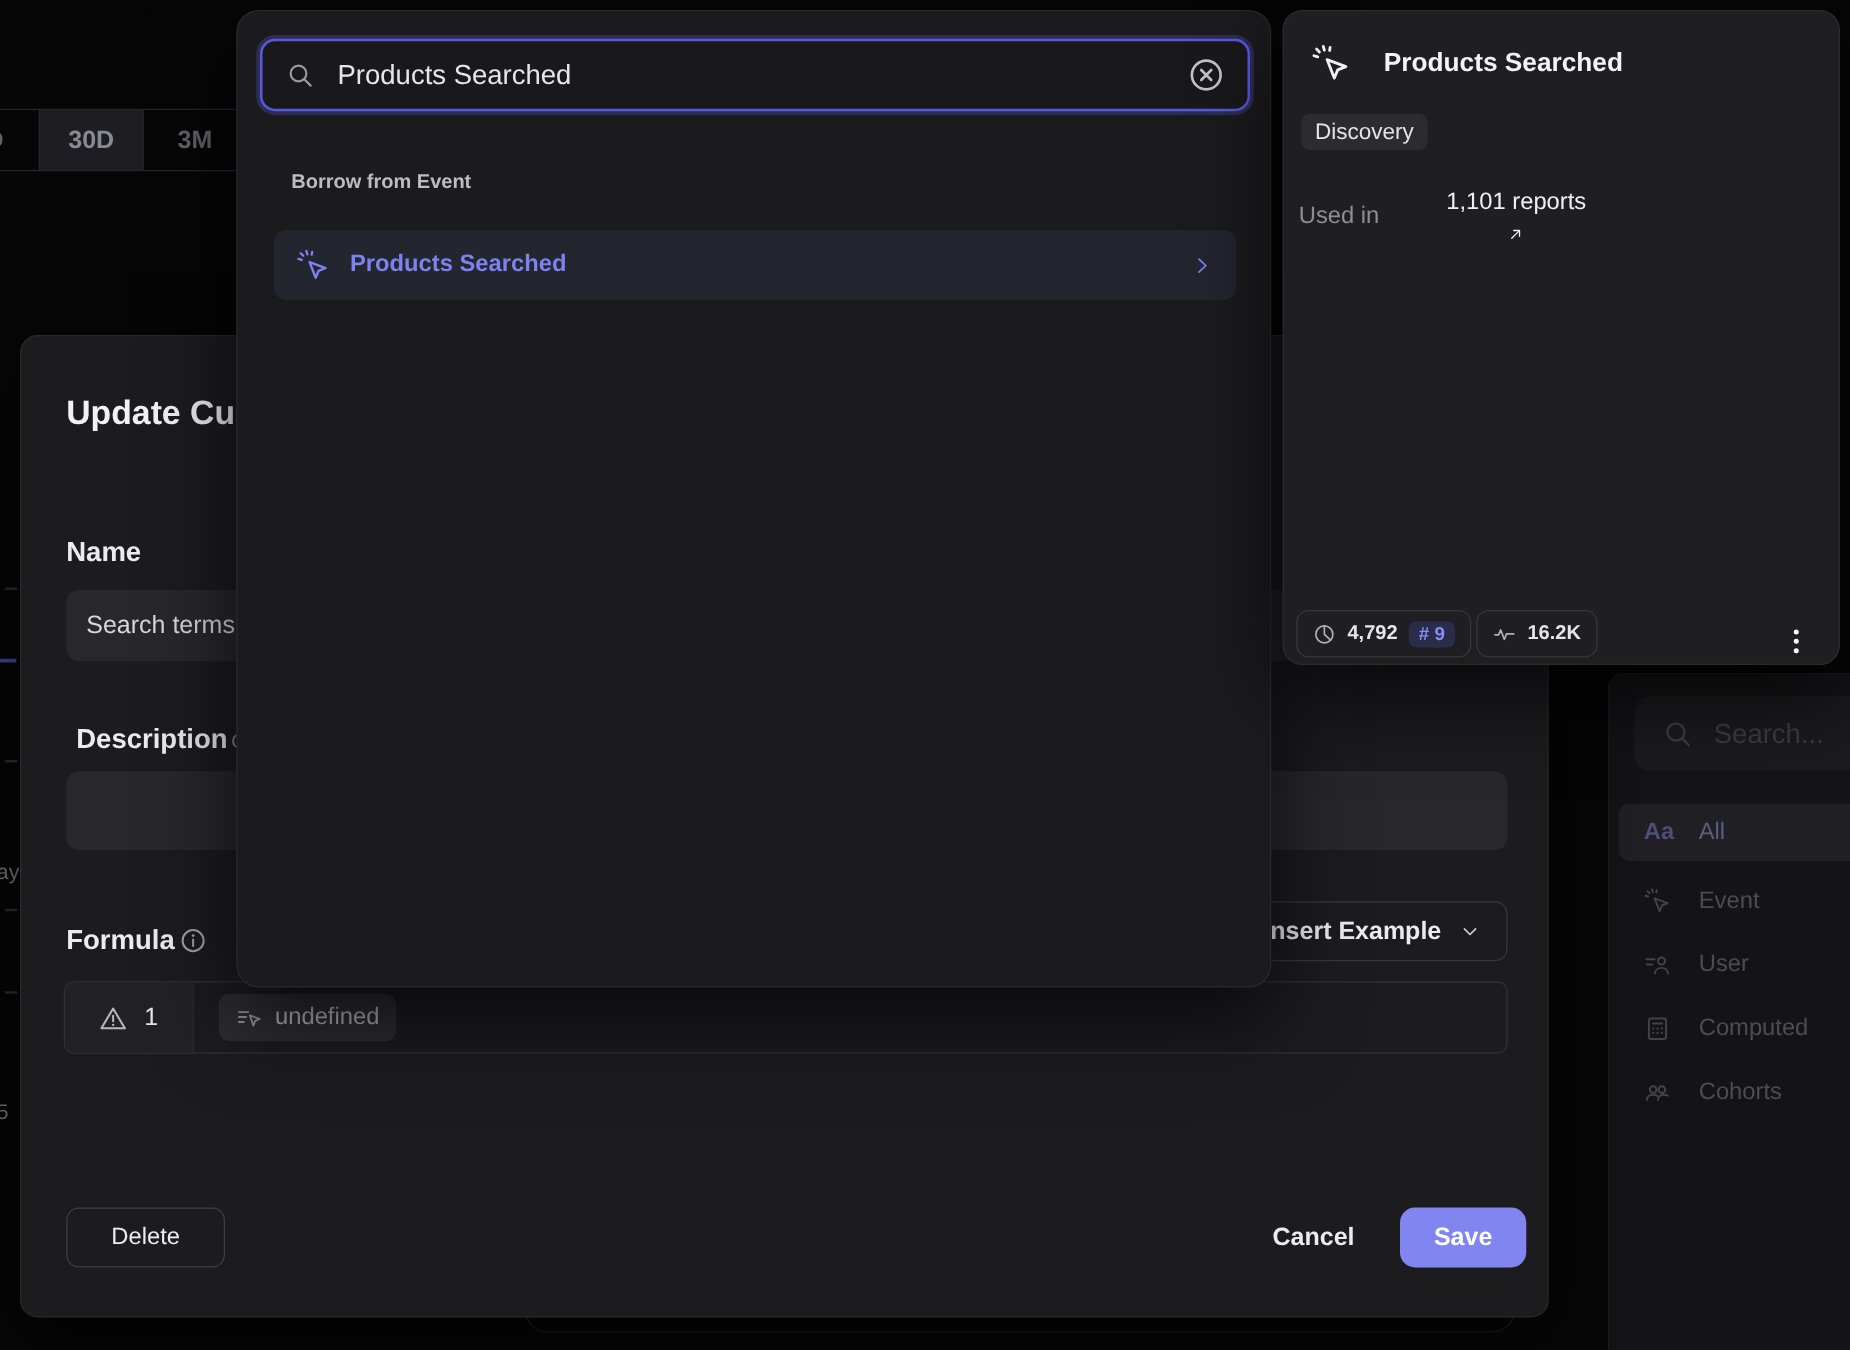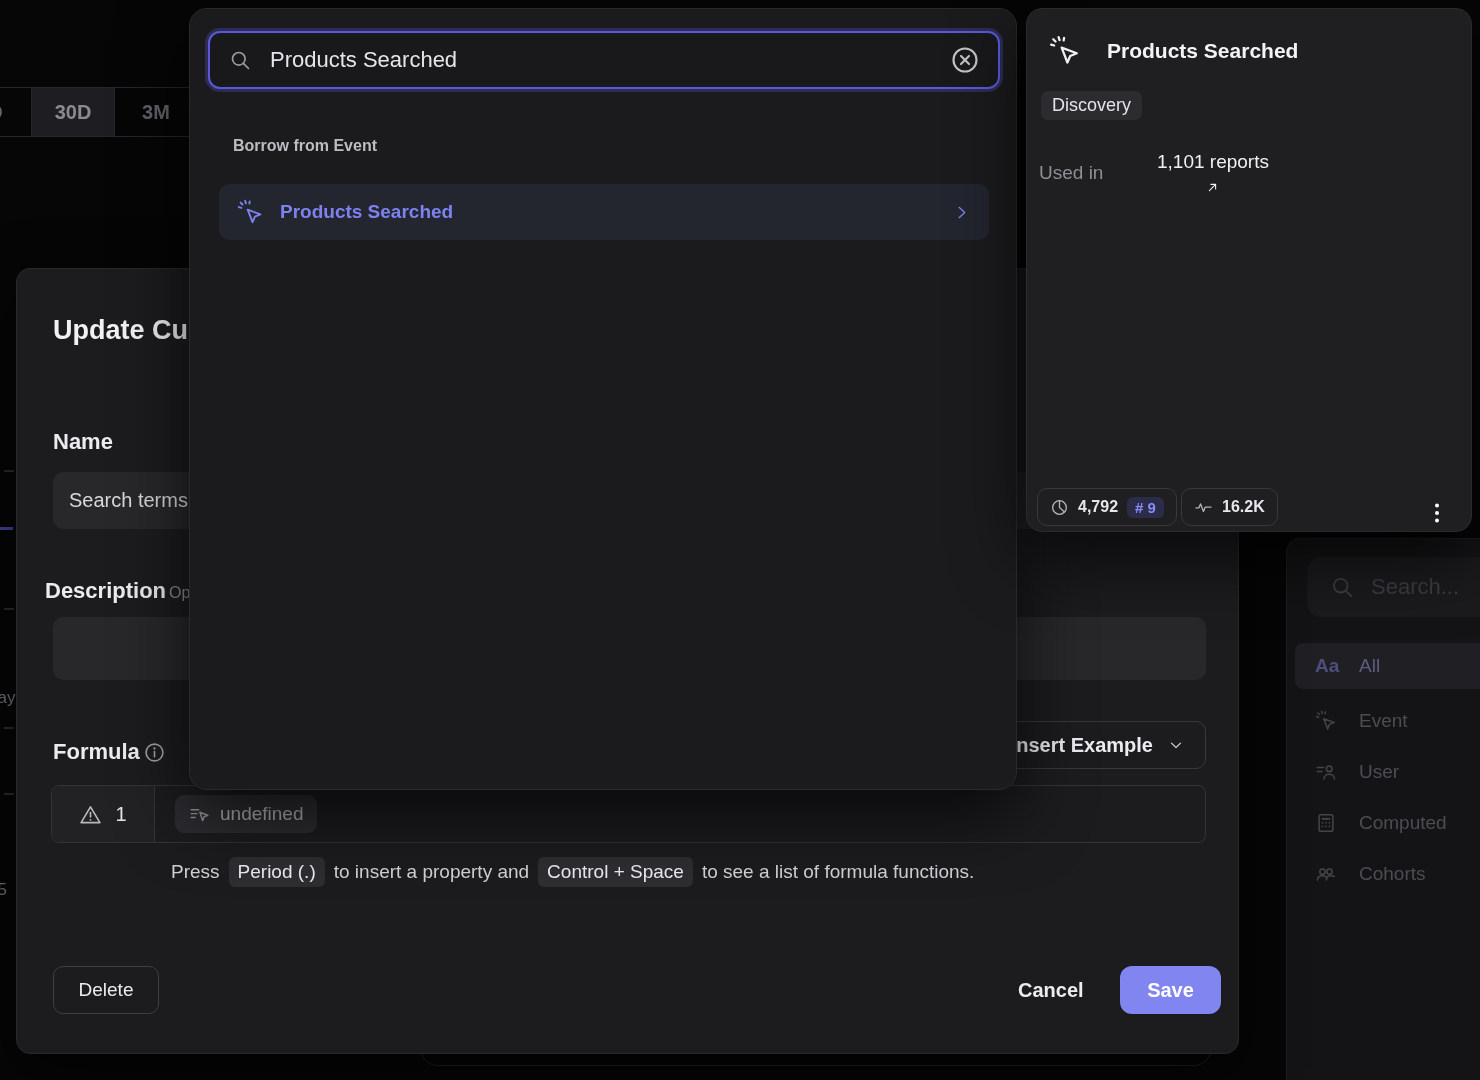--- a/index.html
+++ b/index.html
@@ -26,35 +26,35 @@
   .sb-item.selected{background:#1f1f24;border-radius:8px;color:#5d5d82;}
   .sb-item .sb-ic{width:22px;height:22px;color:#434349;flex:0 0 auto;}
   .sb-aa{font-size:19px;font-weight:700;color:#4e4e7a;width:22px;text-align:center;}
 
   
   .update-modal{position:absolute;left:16px;top:268px;width:1221px;height:784px;background:#1c1c1f;border:1px solid #29292d;border-radius:14px;box-shadow:0 20px 60px rgba(0,0,0,.6);}
   .um-title{position:absolute;left:36px;top:46px;font-size:27px;font-weight:600;color:#f2f2f4;white-space:nowrap;}
   .um-label{font-size:22px;font-weight:700;color:#ececf0;}
   .um-name-label{position:absolute;left:36px;top:160px;}
   .um-input{position:absolute;left:36px;top:203px;width:1153px;height:57px;background:#28282b;border:none;outline:none;border-radius:10px;padding:0 16px;font-size:20px;color:#d8d8dc;font-family:inherit;box-sizing:border-box;}
-  .um-desc-row{position:absolute;left:28px;top:309px;display:flex;align-items:baseline;gap:3px;white-space:nowrap;}
+  .um-desc-row{position:absolute;left:44px;top:309px;display:flex;align-items:baseline;gap:3px;white-space:nowrap;}
   .um-optional{font-size:16px;font-weight:400;color:#8a8a92;}
   .um-textarea{position:absolute;left:36px;top:348px;width:1153px;height:63px;background:#28282b;border:none;outline:none;border-radius:10px;resize:none;box-sizing:border-box;}
   .um-formula-row{position:absolute;left:36px;top:470px;display:flex;align-items:center;gap:3px;}
   .um-info{width:23px;height:23px;color:#a0a0a8;background:none;border:none;padding:0;cursor:pointer;}
   .um-insert{position:absolute;right:32px;top:452px;height:48px;display:flex;align-items:center;gap:14px;padding:0 20px;background:none;border:1px solid #38383d;border-radius:10px;font-size:20px;font-weight:600;color:#ececf0;font-family:inherit;cursor:pointer;white-space:nowrap;}
   .um-insert .chev{width:18px;height:18px;color:#d0d0d6;}
   .um-formula-box{position:absolute;left:34px;top:516px;width:1155px;height:58px;border:1px solid #333338;border-radius:8px;display:flex;align-items:center;box-sizing:border-box;}
   .um-warn{width:102px;height:100%;background:#222225;border-right:1px solid #333338;border-radius:7px 0 0 7px;display:flex;align-items:center;justify-content:center;gap:13px;color:#e4e4e8;font-size:20px;}
   .um-warn .warn-ic{width:23px;height:23px;color:#b8b8be;}
   .um-chip{margin-left:20px;height:38px;background:#2d2d31;border:none;border-radius:9px;display:flex;align-items:center;gap:10px;padding:0 14px;font-size:19px;color:#b2b2b8;font-family:inherit;cursor:pointer;}
   .um-chip .chip-ic{width:21px;height:21px;color:#96969e;}
   .um-hint{position:absolute;left:154px;top:588px;display:flex;align-items:center;gap:9px;font-size:19px;color:#d2d2d6;white-space:nowrap;}
   .kbd{background:#2e2e32;border-radius:6px;padding:4px 9px;color:#ececf0;}
-  .um-delete{position:absolute;left:36px;top:697px;width:106px;height:48px;background:none;border:1px solid #3e3e44;border-radius:10px;font-size:19px;color:#ececf0;font-family:inherit;cursor:pointer;}
+  .um-delete{position:absolute;left:36px;top:697px;width:127px;height:48px;background:none;border:1px solid #3e3e44;border-radius:10px;font-size:19px;color:#ececf0;font-family:inherit;cursor:pointer;}
   .um-cancel{position:absolute;left:985px;top:697px;height:48px;background:none;border:none;padding:0 16px;font-size:20px;font-weight:600;color:#ececf0;font-family:inherit;cursor:pointer;}
   .um-save{position:absolute;left:1103px;top:697px;width:101px;height:48px;background:#8185f0;border:none;border-radius:12px;font-size:20px;font-weight:600;color:#fff;font-family:inherit;cursor:pointer;}
 
   
   .search-modal{position:absolute;left:189px;top:8px;width:828px;height:782px;background:#1b1b1e;border:1px solid #2a2a2e;border-radius:18px;box-shadow:0 24px 70px rgba(0,0,0,.7);box-sizing:border-box;}
   .sm-searchbox{position:absolute;left:18px;top:22px;width:792px;height:58px;border:2px solid #5a59dd;box-shadow:0 0 0 3px rgba(84,84,200,.32);border-radius:12px;background:#19191c;display:flex;align-items:center;gap:16px;padding:0 18px;box-sizing:border-box;}
   .sm-search-ic{width:24px;height:24px;color:#9a9aa2;flex:0 0 auto;}
   .sm-input{flex:1;background:transparent;border:none;outline:none;color:#e6e6ea;font-size:22px;font-family:inherit;}
   .sm-clear{width:30px;height:30px;color:#c2c2c8;background:none;border:none;padding:0;cursor:pointer;flex:0 0 auto;}
   .sm-section{position:absolute;left:43px;top:128px;font-size:16px;font-weight:600;color:#bcbcc2;}
@@ -253,27 +253,20 @@
         <span>1</span>
       </div>
       <button class="um-chip">
         <svg class="chip-ic">
             <use href="#sym-list-cursor"></use>
           </svg>
         <span>undefined</span>
       </button>
     </div>
 
-    <div class="um-hint">
-      <span>Press</span>
-      <span class="kbd">Period (.)</span>
-      <span>to insert a property and</span>
-      <span class="kbd">Control + Space</span>
-      <span>to see a list of formula functions.</span>
-    </div>
 
     <button class="um-delete">Delete</button>
     <button class="um-cancel">Cancel</button>
     <button class="um-save">Save</button>
   </div>
 
   <div class="search-modal">
     <div class="sm-searchbox">
       <svg class="sm-search-ic">
           <use href="#sym-search"></use>

